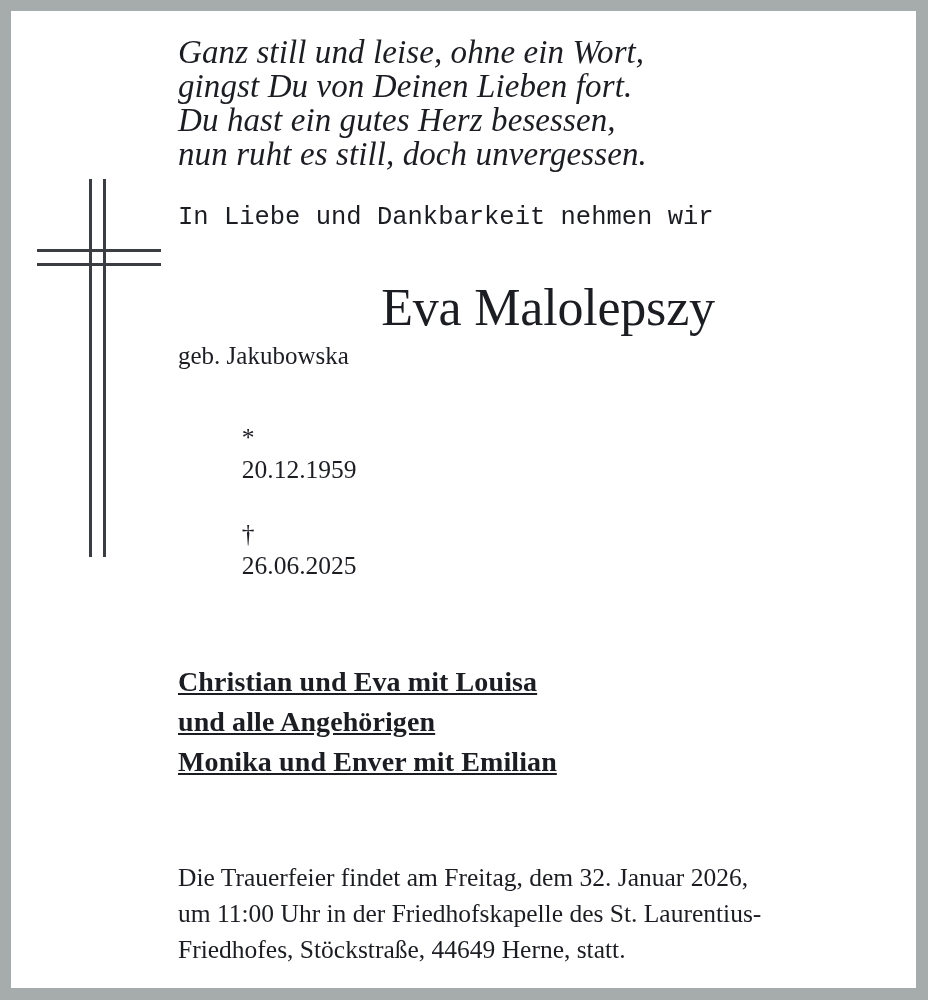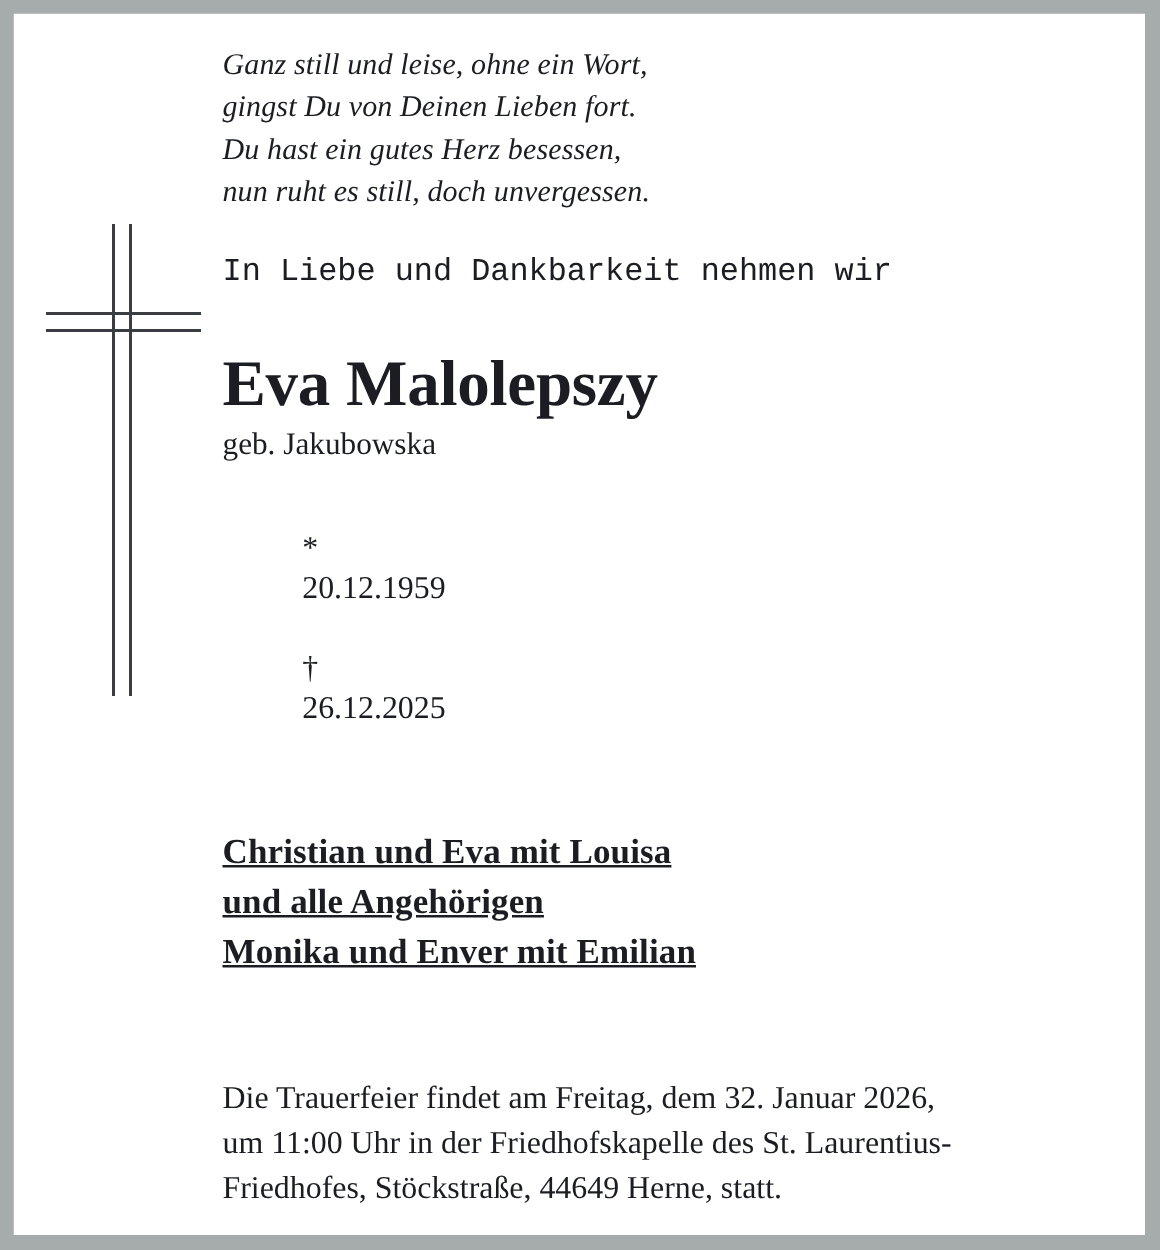--- a/index.html
+++ b/index.html
@@ -46,44 +46,45 @@
   
   .content {
     position: absolute;
     left: 167px;
     top: 10px;
     width: 740px;
   }
 
   .poem {
     font-style: italic;
-    font-size: 24px;
+    font-size: 33px;
     line-height: 34px;
     letter-spacing: 0.1px;
     margin: 14px 0 0 0;
   }
   .poem .line { display: block; white-space: pre; }
 
   .intro {
     font-size: 25.5px;
     line-height: 34px;
     margin: 30px 0 0 0;
     font-family: Liberation Mono, monospace;
   }
   .intro .line { display: block; white-space: pre; }
 
   .deceased {
     margin: 44px 0 0 0;
   }
   .deceased-name {
     font-size: 52px;
-    font-weight: bold;
+    font-weight: normal;
     line-height: 58px;
     letter-spacing: -0.2px;
     white-space: pre;
+    text-align: center;
   }
   .deceased-maiden {
     font-size: 25px;
     line-height: 32px;
     margin-top: 3px;
     white-space: pre;
   }
   .deceased-dates {
     font-size: 25.5px;
     line-height: 32px;
@@ -141,21 +142,21 @@
       </div>
 
       <div class="deceased">
         <div class="deceased-name">Eva Malolepszy</div>
         <div class="deceased-maiden">geb. Jakubowska</div>
         <div class="deceased-dates">
           <span>*</span>
           <span>20.12.1959</span>
           <span class="sep"></span>
           <span>†</span>
-          <span>26.12.2025</span>
+          <span>26.06.2025</span>
         </div>
       </div>
 
       <div class="family">
         <span class="line">Christian und Eva mit Louisa</span>
         <span class="line">und alle Angehörigen</span>
         <span class="line">Monika und Enver mit Emilian</span>
       </div>
 
       <div class="ceremony">

